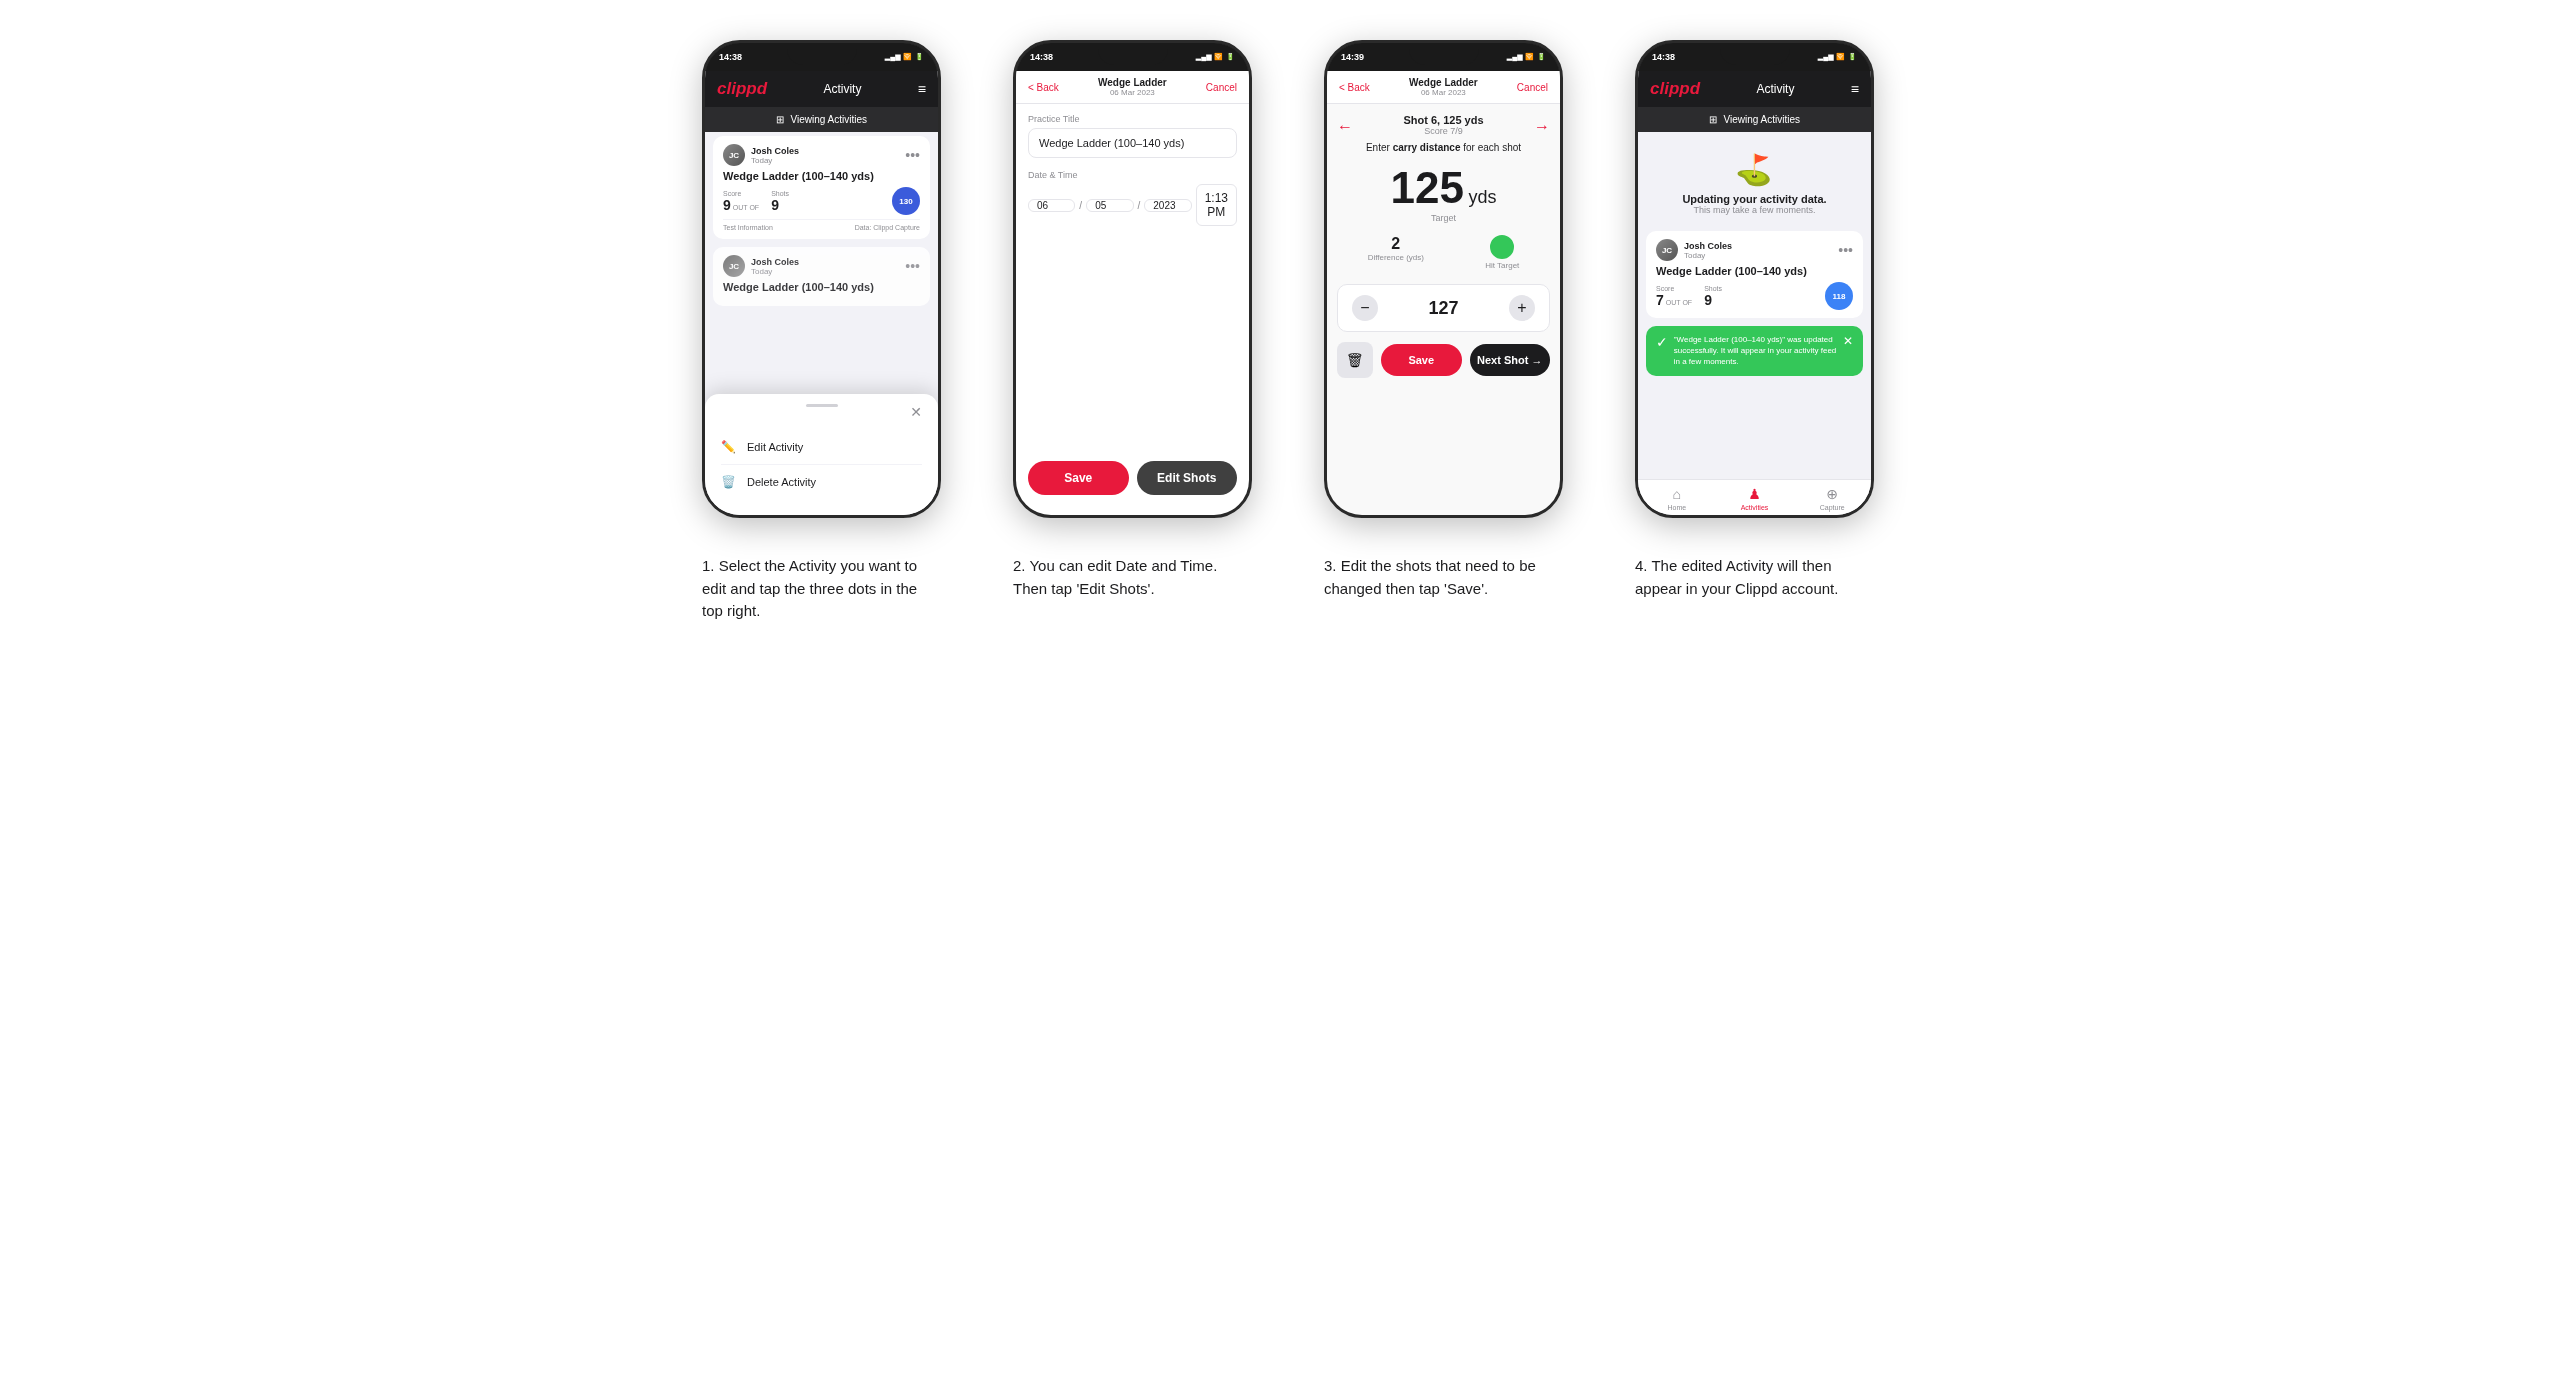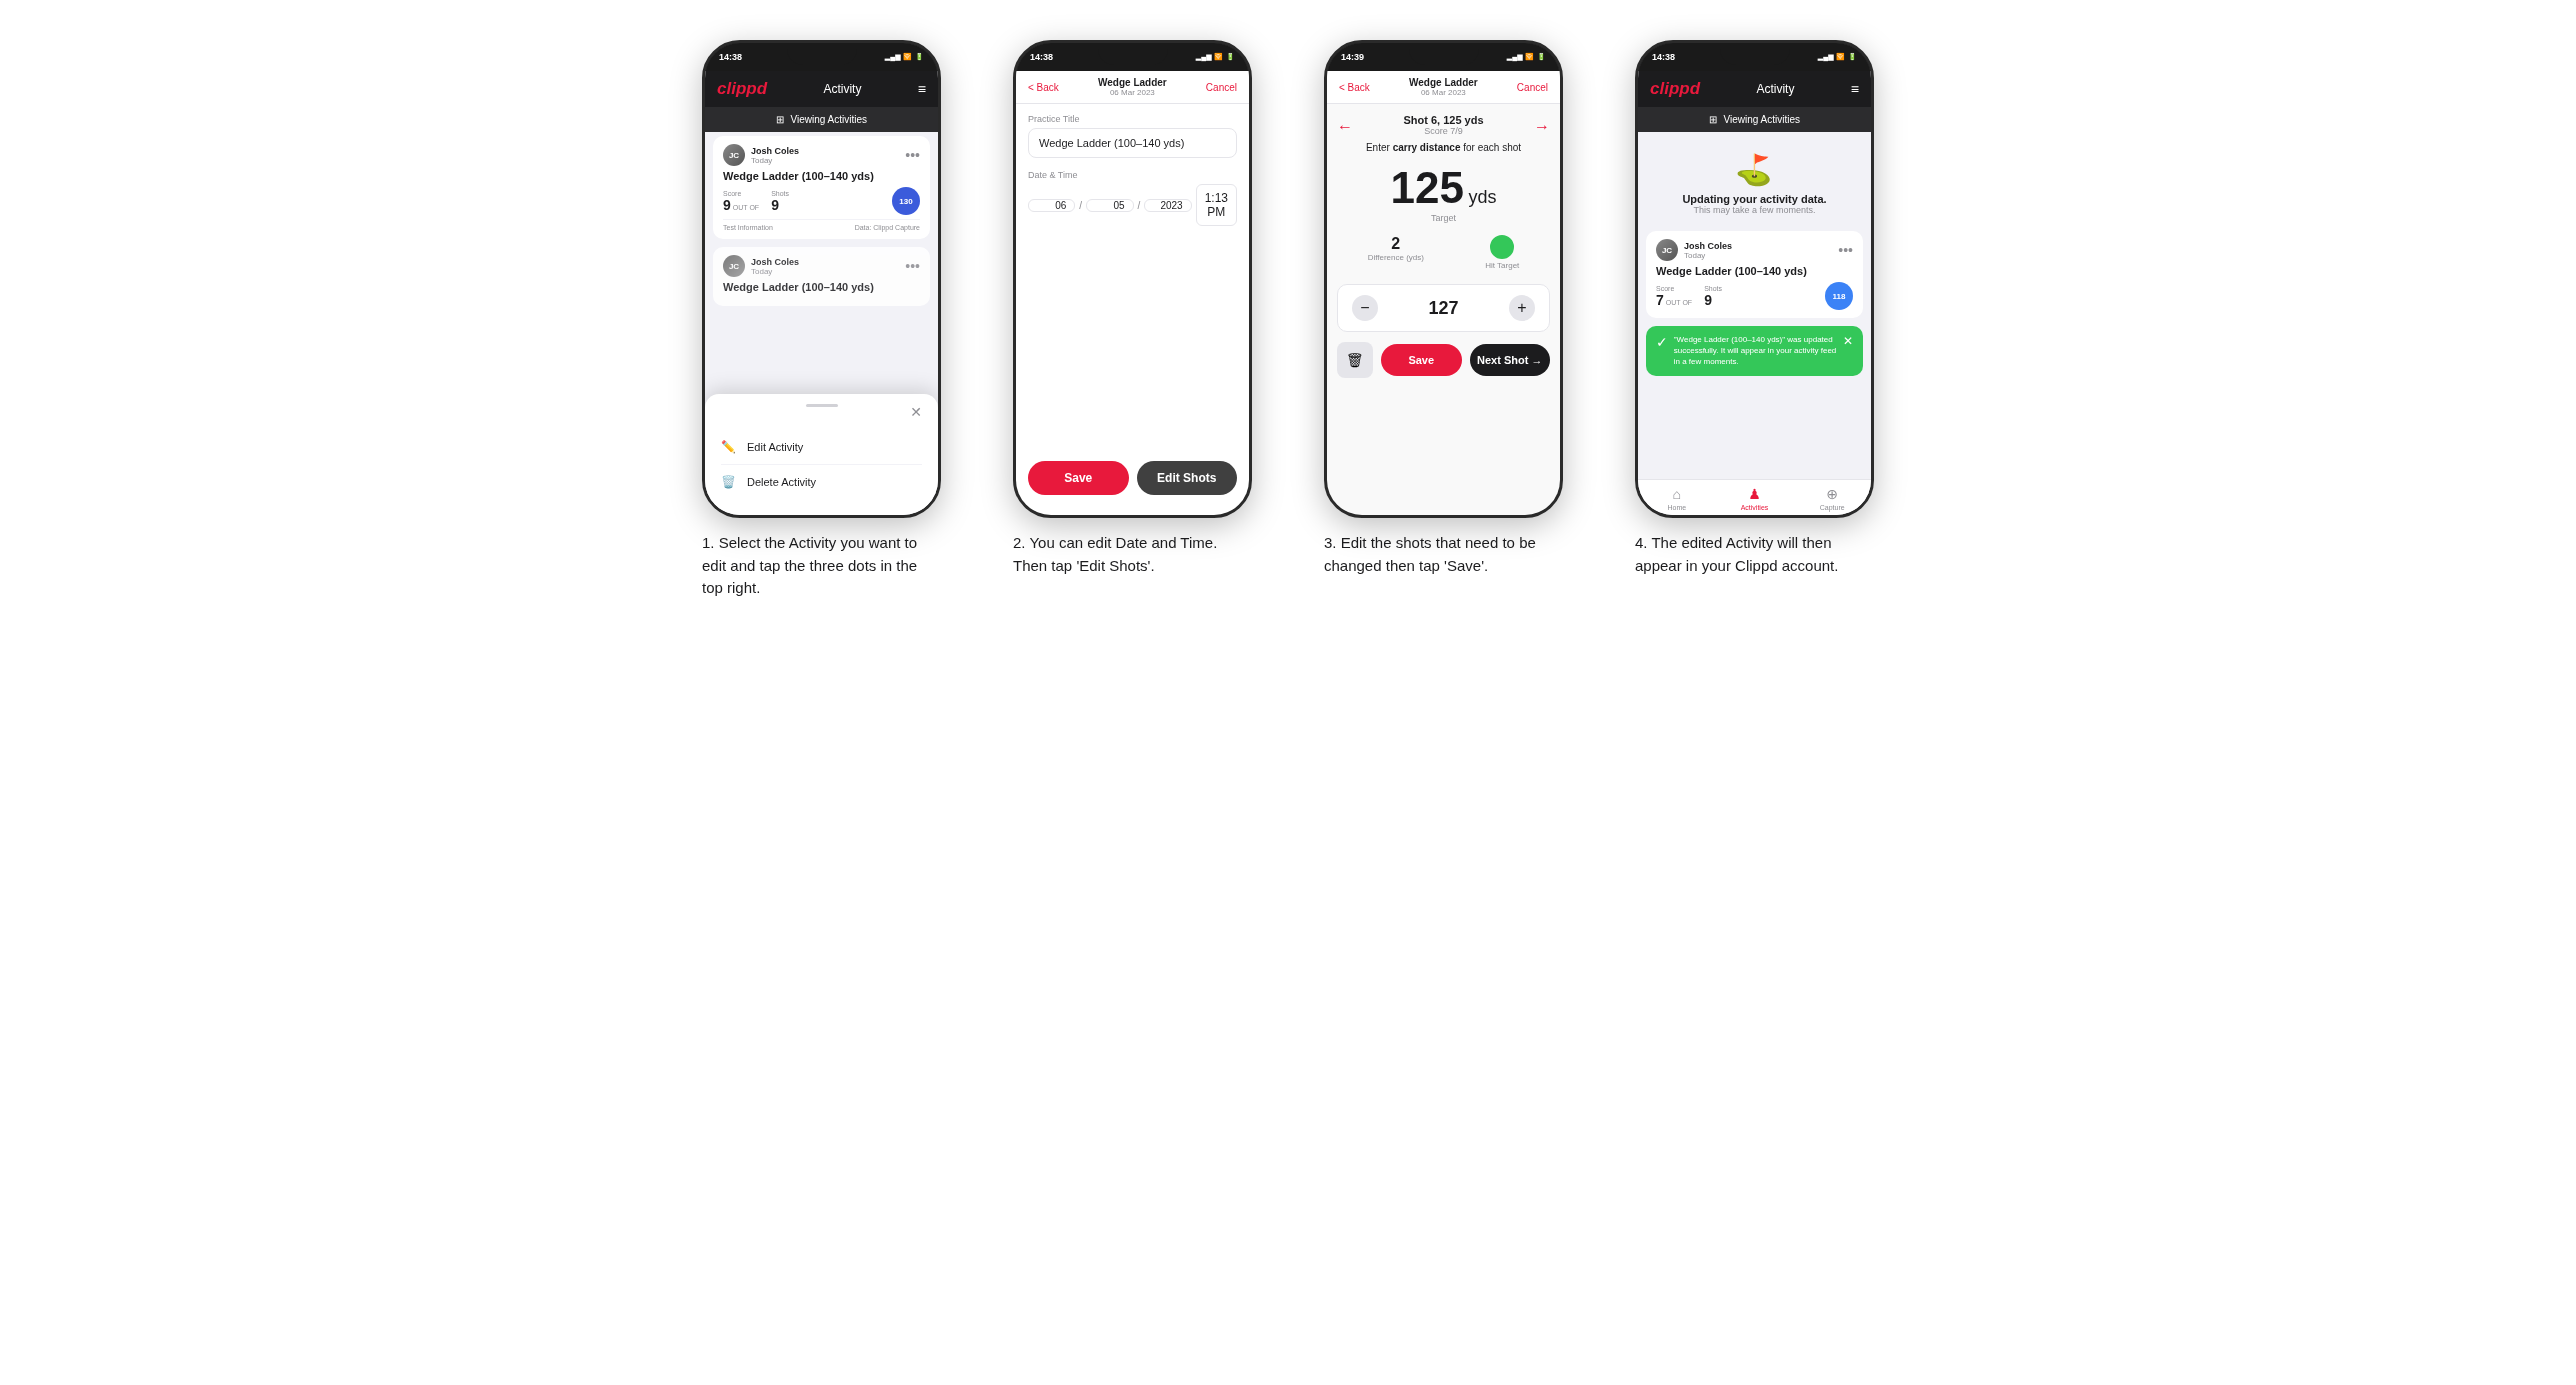--- a/index.html
+++ b/index.html
@@ -19,20 +19,21 @@
       align-items: flex-start;
       justify-content: center;
       flex-wrap: nowrap;
     }
 
     .phone-col {
       display: flex;
       flex-direction: column;
       align-items: center;
       width: 279px;
+      gap: 23px;
     }
 
     
     .phone {
       width: 239px;
       height: 478px;
       background: #1a1a1a;
       border-radius: 38px;
       border: 3px solid #2a2a2a;
       box-shadow: 0 8px 32px rgba(0,0,0,0.25), inset 0 0 0 1px #444;
@@ -310,21 +311,21 @@
     }
 
     .date-input {
       background: #fff;
       border: 1px solid #e5e5ea;
       border-radius: 6px;
       padding: 0 8px;
       font-size: 10px;
       color: #1c1c1e;
       flex: 2;
-      text-align: right;
+      text-align: left;
     }
 
     .time-input {
       background: #fff;
       border: 1px solid #e5e5ea;
       border-radius: 6px;
       padding: 6px 8px;
       font-size: 12px;
       color: #1c1c1e;
       flex: 1.2;

